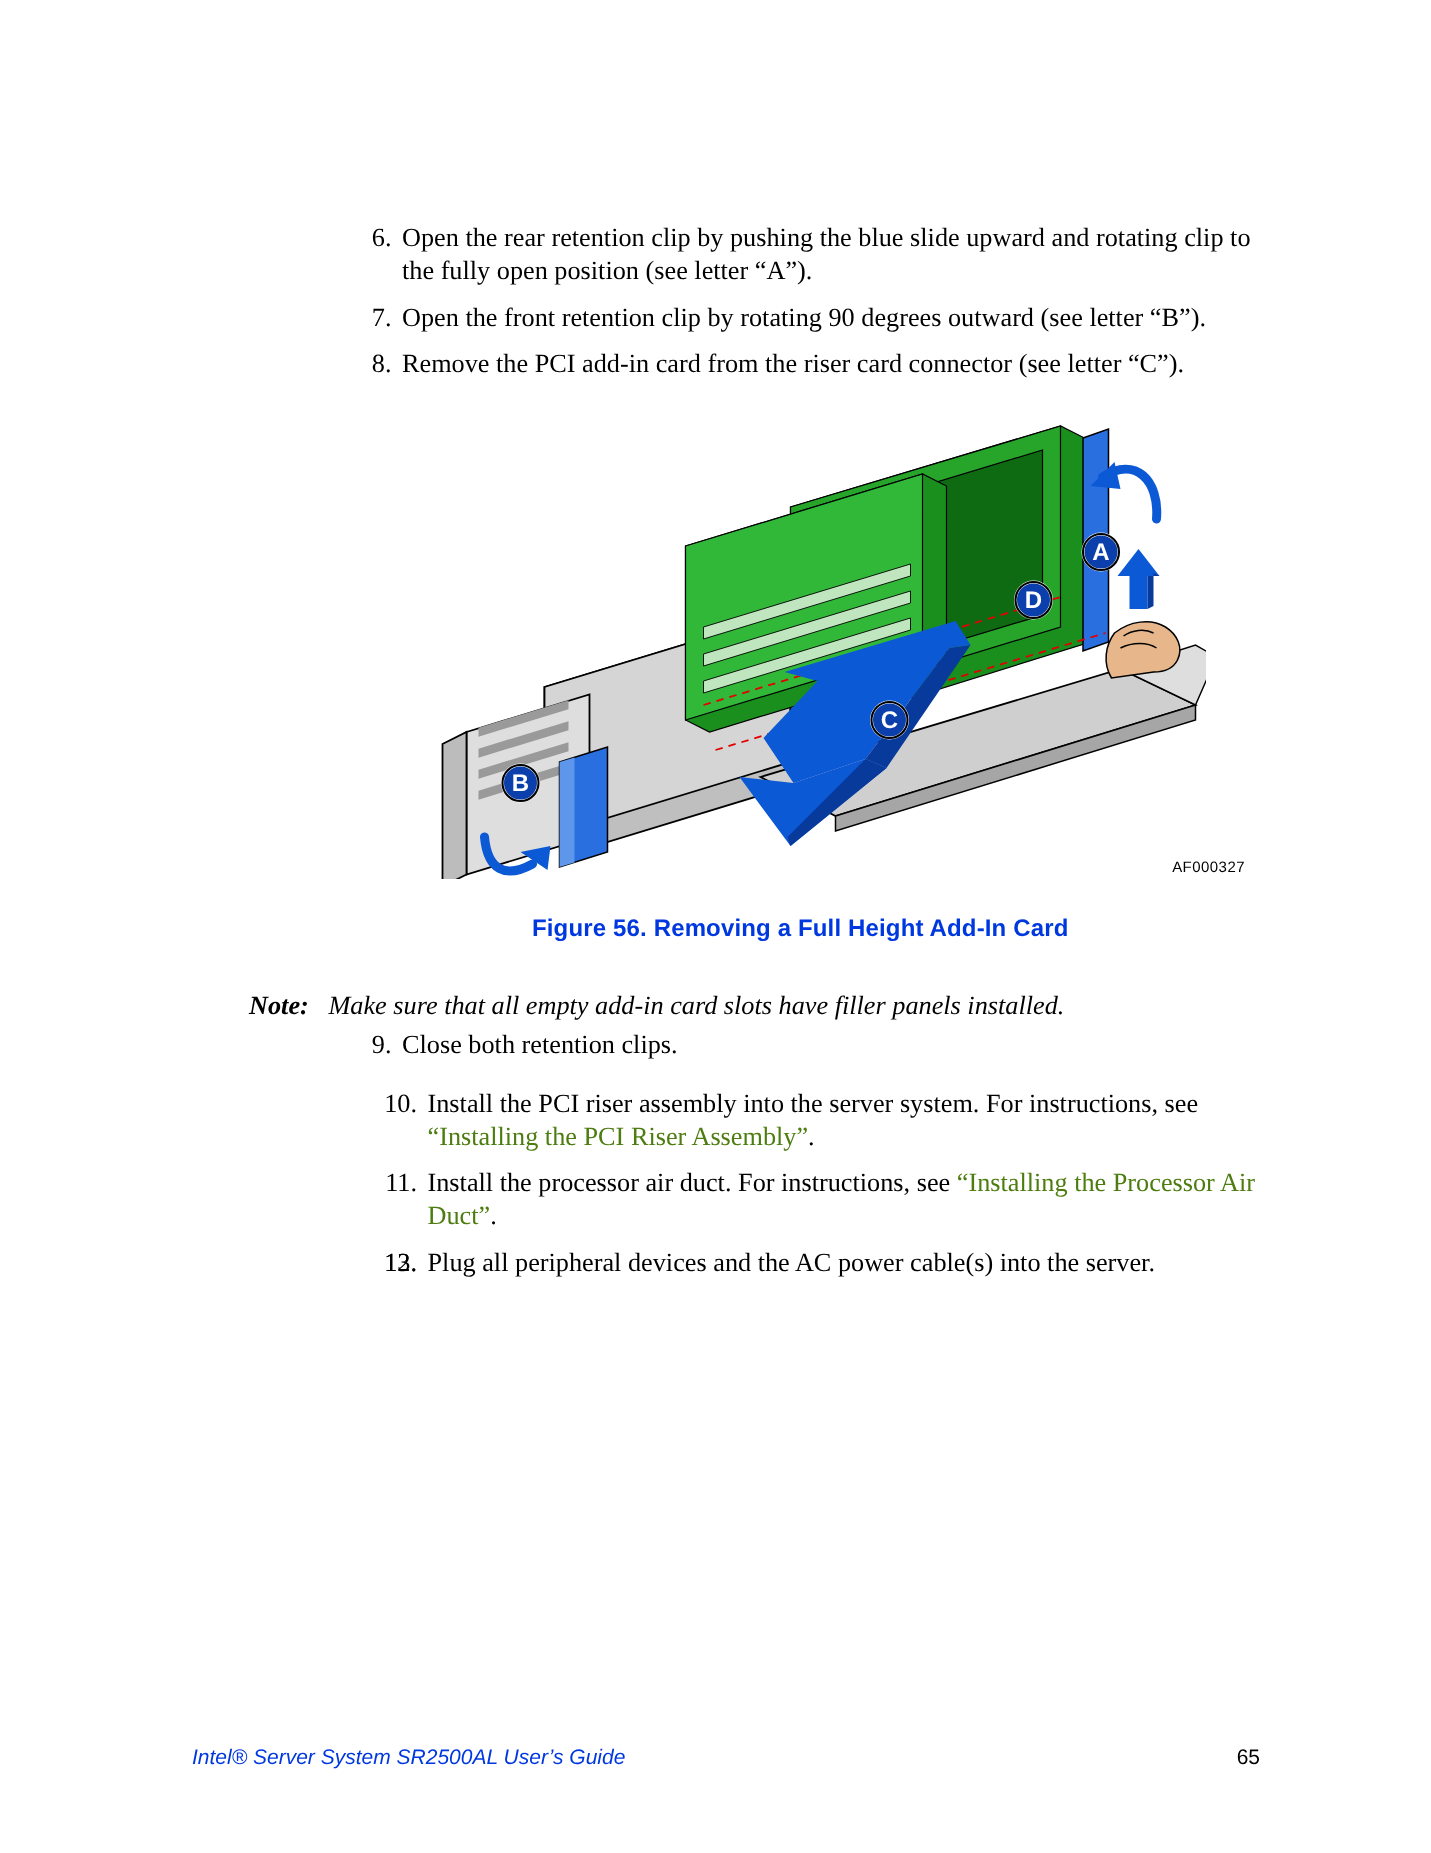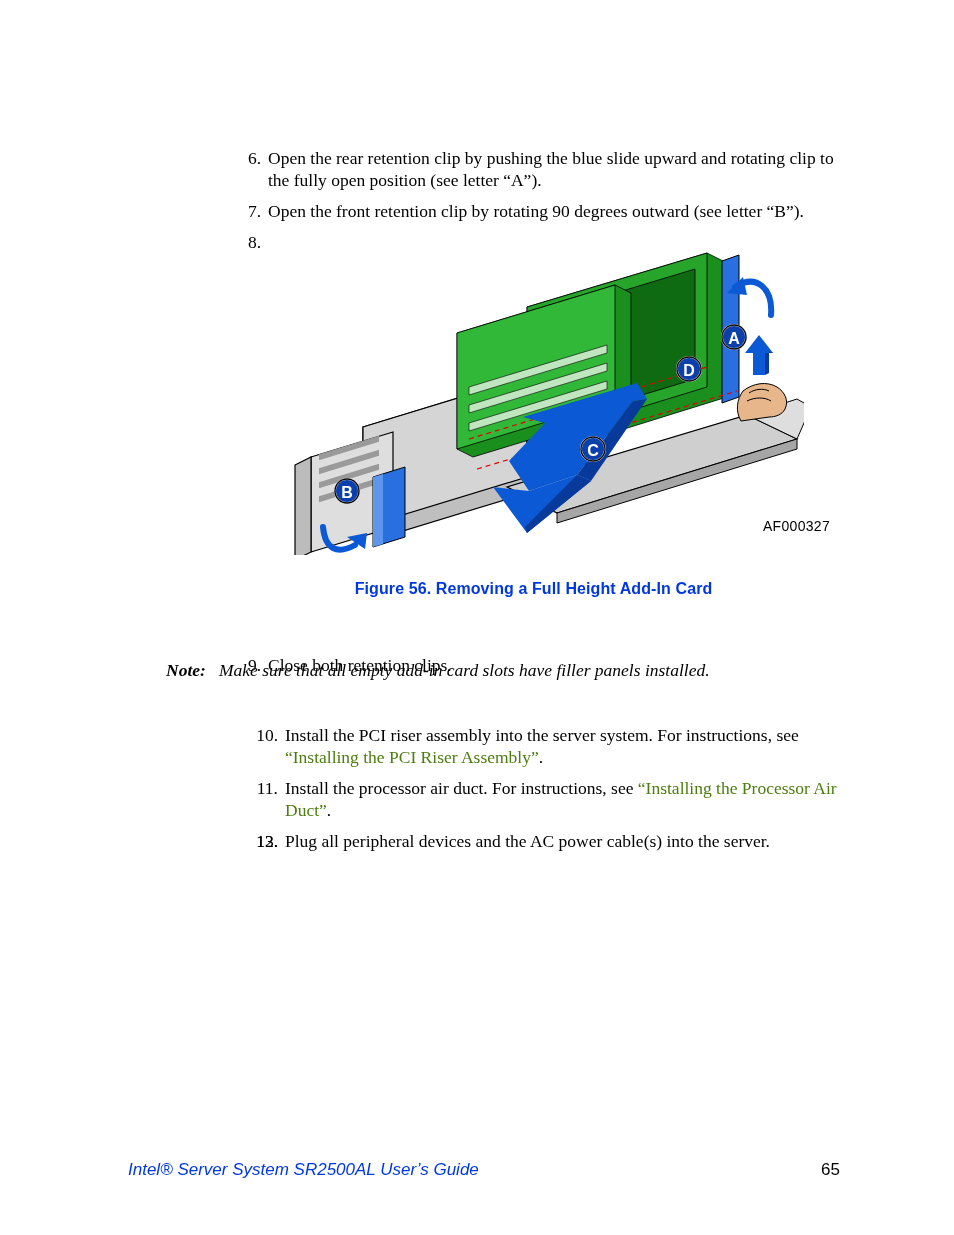--- a/index.html
+++ b/index.html
@@ -42,23 +42,23 @@
   }
   .figure-img {
     width: 527px;
     height: 318px;
     margin-left: 46px;
     position: relative;
   }
   .img-id {
     position: absolute;
     right: -26px;
-    bottom: 19px;
+    bottom: 0;
     font-family: Arial, Helvetica, sans-serif;
-    font-size: 14px;
+    font-size: 10px;
     color: #000;
     letter-spacing: 0.3px;
   }
   .figure-caption {
     text-align: center;
     font-family: Arial, Helvetica, sans-serif;
     font-weight: bold;
     color: #0038e0;
     font-size: 16px;
     margin-top: 24px;
@@ -86,21 +86,21 @@
   a.xref {
     color: #4d7c0f;
     text-decoration: none;
   }
   .footer {
     position: absolute;
     bottom: 55px;
     left: 128px;
     width: 712px;
     font-family: Arial, Helvetica, sans-serif;
-    font-size: 17px;
+    font-size: 14px;
     color: #0038e0;
     font-style: italic;
   }
   .footer .page {
     float: right;
     color: #000;
     font-style: normal;
     text-align: center;
   }
   .thin { fill: none; stroke: #000; stroke-width: 1; }
@@ -123,20 +123,21 @@
     <li>
       <span class="num">6.</span>
       <span>Open the rear retention clip by pushing the blue slide upward and rotating clip to the fully open position (see letter “A”).</span>
     </li>
     <li>
       <span class="num">7.</span>
       <span>Open the front retention clip by rotating 90 degrees outward (see letter “B”).</span>
     </li>
     <li>
       <span class="num">8.</span>
+      <span>Remove the PCI add-in card from the riser card connector (see letter “C”).</span>
     </li>
   </ol>
 
   <div class="figure-block">
     <div class="figure-img">
       <svg viewBox="0 0 527 318" width="527" height="318">
 
         <polygon class="green" points="250,70 430,16 450,26 450,160 270,216 250,206"></polygon>
         <polygon class="green" points="250,70 430,16 430,150 250,205" style="fill:#26a52a"></polygon>
 

